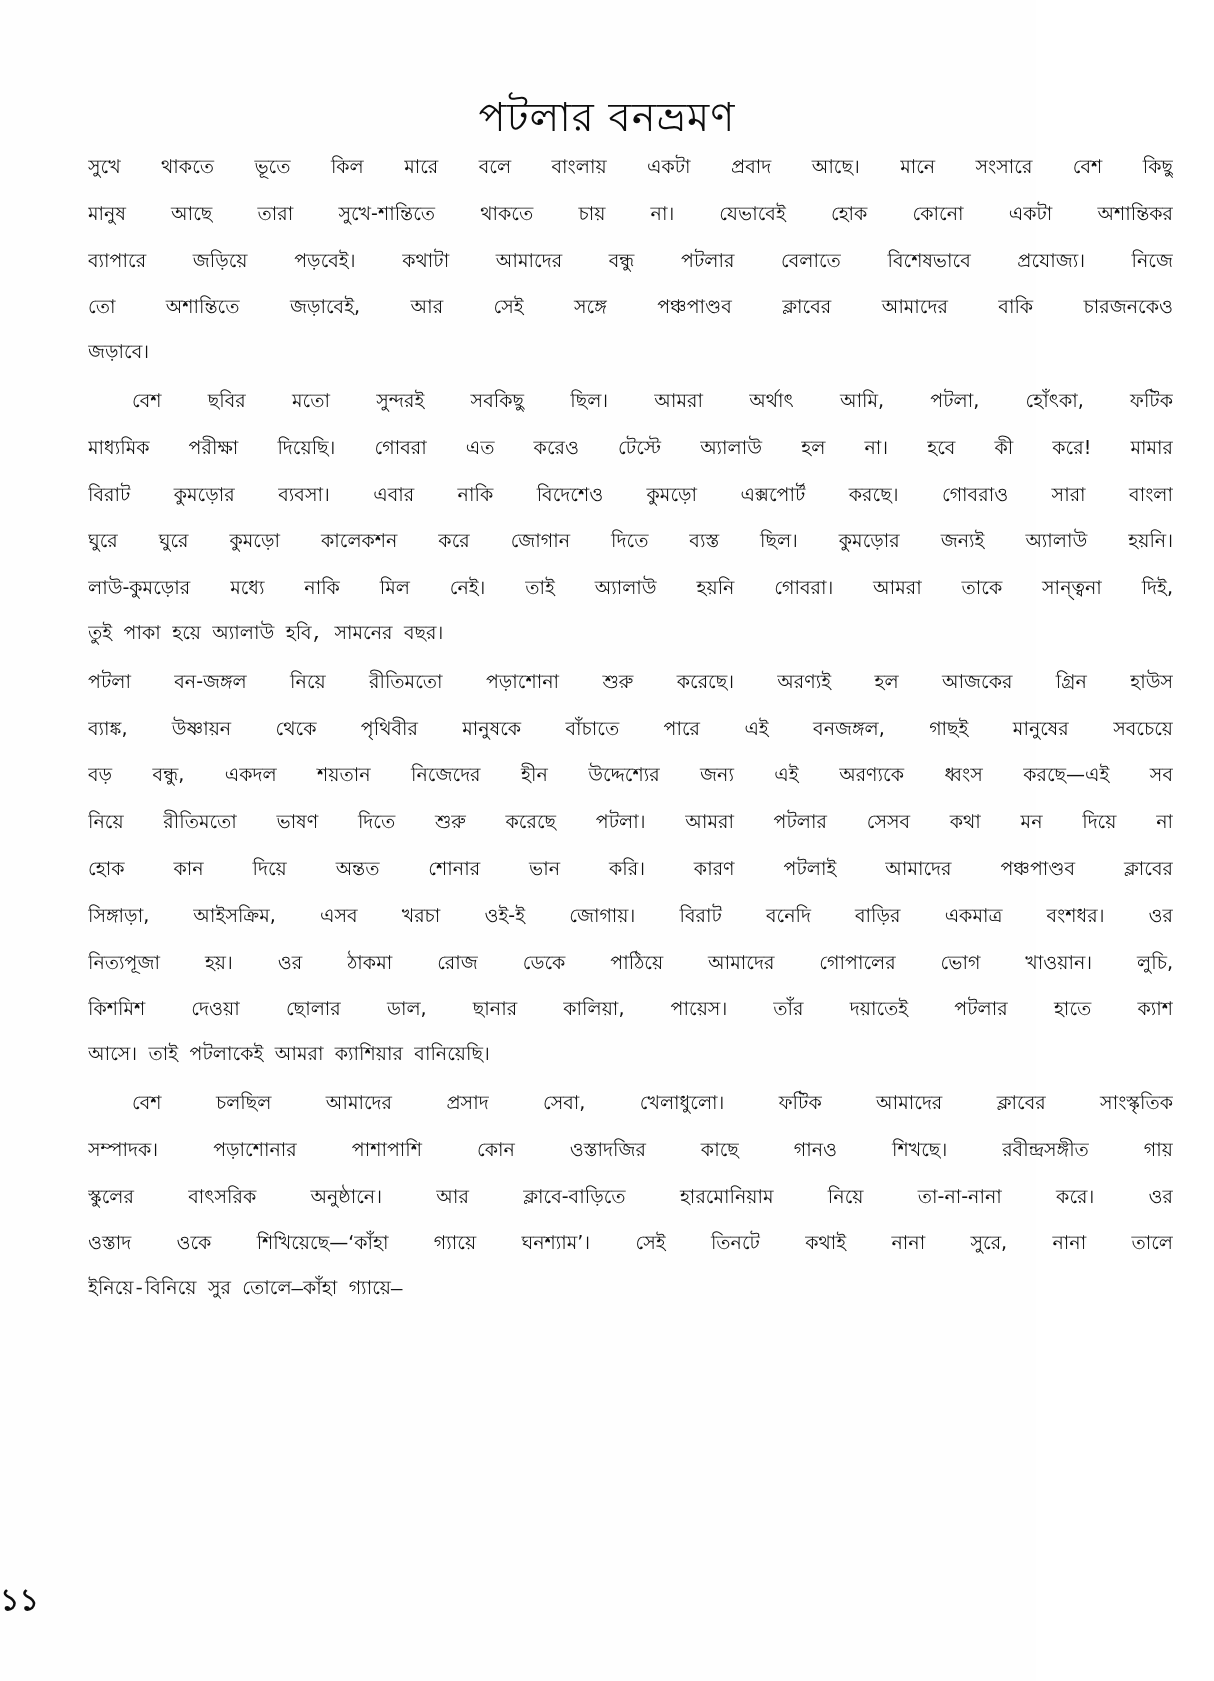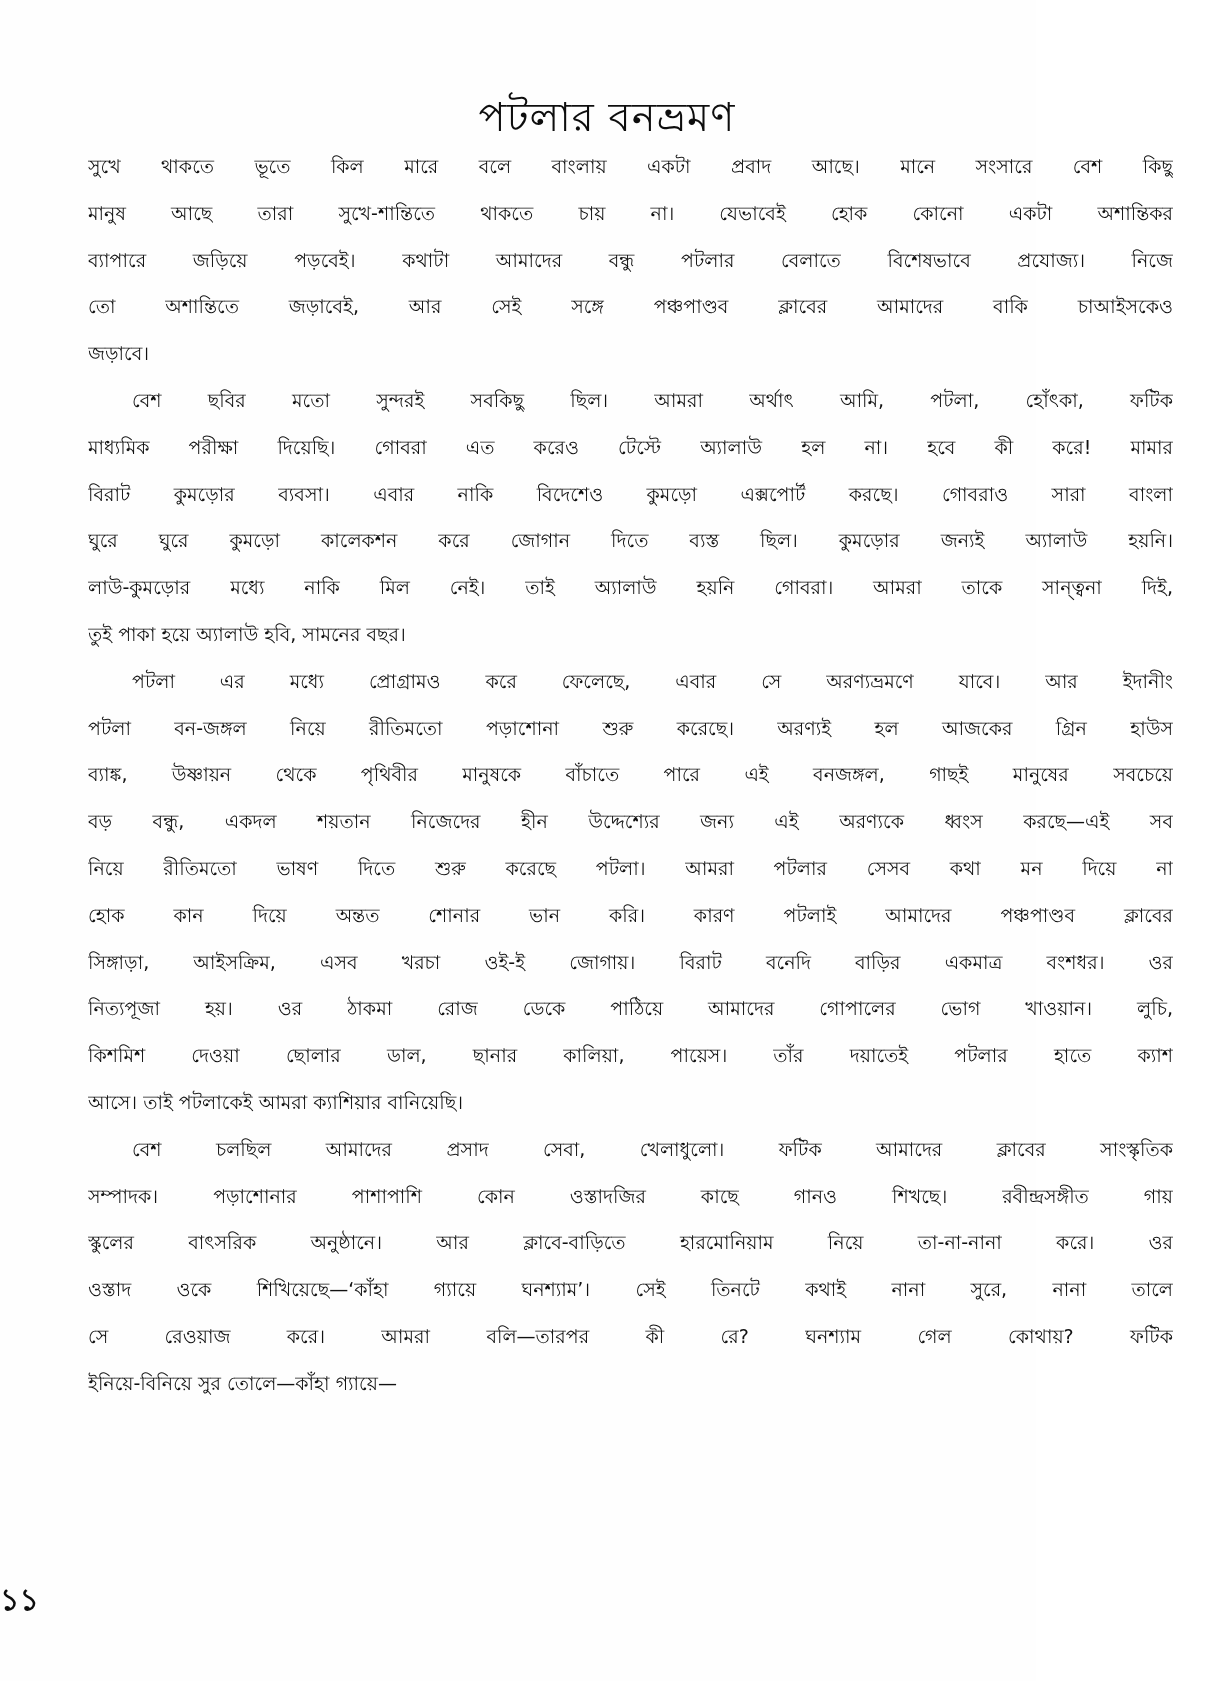--- a/index.html
+++ b/index.html
@@ -45,20 +45,21 @@
       height: 46.8px;
       font-size: 19px;
       line-height: 46.8px;
       white-space: nowrap;
       text-align: justify;
       text-align-last: justify;
       overflow: hidden;
     }
     .line.last {
       text-align-last: left;
+      font-family: Liberation Mono, monospace;
     }
     .line.indent {
       padding-left: 44px;
     }
     .page-number {
       position: absolute;
       top: 1580px;
       left: 0;
       width: 1214px;
       text-align: left;
@@ -74,52 +75,50 @@
 <div class="page">
 
   <h1 class="title">পটলার বনভ্রমণ</h1>
 
   <div class="body-text">
 
     <div>
       <span class="line">সুখে থাকতে ভূতে কিল মারে বলে বাংলায় একটা প্রবাদ আছে। মানে সংসারে বেশ কিছু</span>
       <span class="line">মানুষ আছে তারা সুখে-শান্তিতে থাকতে চায় না। যেভাবেই হোক কোনো একটা অশান্তিকর</span>
       <span class="line">ব্যাপারে জড়িয়ে পড়বেই। কথাটা আমাদের বন্ধু পটলার বেলাতে বিশেষভাবে প্রযোজ্য। নিজে</span>
-      <span class="line">তো অশান্তিতে জড়াবেই, আর সেই সঙ্গে পঞ্চপাণ্ডব ক্লাবের আমাদের বাকি চাআইসকেও</span>
+      <span class="line">তো অশান্তিতে জড়াবেই, আর সেই সঙ্গে পঞ্চপাণ্ডব ক্লাবের আমাদের বাকি চারজনকেও</span>
       <span class="line last">জড়াবে।</span>
     </div>
 
     <div>
       <span class="line indent">বেশ ছবির মতো সুন্দরই সবকিছু ছিল। আমরা অর্থাৎ আমি, পটলা, হোঁৎকা, ফটিক</span>
       <span class="line">মাধ্যমিক পরীক্ষা দিয়েছি। গোবরা এত করেও টেস্টে অ্যালাউ হল না। হবে কী করে! মামার</span>
       <span class="line">বিরাট কুমড়োর ব্যবসা। এবার নাকি বিদেশেও কুমড়ো এক্সপোর্ট করছে। গোবরাও সারা বাংলা</span>
       <span class="line">ঘুরে ঘুরে কুমড়ো কালেকশন করে জোগান দিতে ব্যস্ত ছিল। কুমড়োর জন্যই অ্যালাউ হয়নি।</span>
       <span class="line">লাউ-কুমড়োর মধ্যে নাকি মিল নেই। তাই অ্যালাউ হয়নি গোবরা। আমরা তাকে সান্ত্বনা দিই,</span>
       <span class="line last">তুই পাকা হয়ে অ্যালাউ হবি, সামনের বছর।</span>
     </div>
 
     <div>
-      <span class="line indent">পটলা এর মধ্যে প্রোগ্রামও করে ফেলেছে, এবার সে অরণ্যভ্রমণে যাবে। আর ইদানীং</span>
       <span class="line">পটলা বন-জঙ্গল নিয়ে রীতিমতো পড়াশোনা শুরু করেছে। অরণ্যই হল আজকের গ্রিন হাউস</span>
       <span class="line">ব্যাঙ্ক, উষ্ণায়ন থেকে পৃথিবীর মানুষকে বাঁচাতে পারে এই বনজঙ্গল, গাছই মানুষের সবচেয়ে</span>
       <span class="line">বড় বন্ধু, একদল শয়তান নিজেদের হীন উদ্দেশ্যের জন্য এই অরণ্যকে ধ্বংস করছে—এই সব</span>
       <span class="line">নিয়ে রীতিমতো ভাষণ দিতে শুরু করেছে পটলা। আমরা পটলার সেসব কথা মন দিয়ে না</span>
       <span class="line">হোক কান দিয়ে অন্তত শোনার ভান করি। কারণ পটলাই আমাদের পঞ্চপাণ্ডব ক্লাবের</span>
       <span class="line">সিঙ্গাড়া, আইসক্রিম, এসব খরচা ওই-ই জোগায়। বিরাট বনেদি বাড়ির একমাত্র বংশধর। ওর</span>
       <span class="line">নিত্যপূজা হয়। ওর ঠাকমা রোজ ডেকে পাঠিয়ে আমাদের গোপালের ভোগ খাওয়ান। লুচি,</span>
       <span class="line">কিশমিশ দেওয়া ছোলার ডাল, ছানার কালিয়া, পায়েস। তাঁর দয়াতেই পটলার হাতে ক্যাশ</span>
       <span class="line last">আসে। তাই পটলাকেই আমরা ক্যাশিয়ার বানিয়েছি।</span>
     </div>
 
     <div>
       <span class="line indent">বেশ চলছিল আমাদের প্রসাদ সেবা, খেলাধুলো। ফটিক আমাদের ক্লাবের সাংস্কৃতিক</span>
       <span class="line">সম্পাদক। পড়াশোনার পাশাপাশি কোন ওস্তাদজির কাছে গানও শিখছে। রবীন্দ্রসঙ্গীত গায়</span>
       <span class="line">স্কুলের বাৎসরিক অনুষ্ঠানে। আর ক্লাবে-বাড়িতে হারমোনিয়াম নিয়ে তা-না-নানা করে। ওর</span>
       <span class="line">ওস্তাদ ওকে শিখিয়েছে—‘কাঁহা গ্যায়ে ঘনশ্যাম’। সেই তিনটে কথাই নানা সুরে, নানা তালে</span>
-      <span class="line">সে রেওয়াজ করে। আমরা বলি—তারপর কী রে? ঘনশ্যাম গেল কোথায়? ফটিক</span>
       <span class="line last">ইনিয়ে-বিনিয়ে সুর তোলে—কাঁহা গ্যায়ে—</span>
     </div>
 
   </div>
 
   <div class="page-number">১১</div>
 
 </div>
 
 </body></html>

